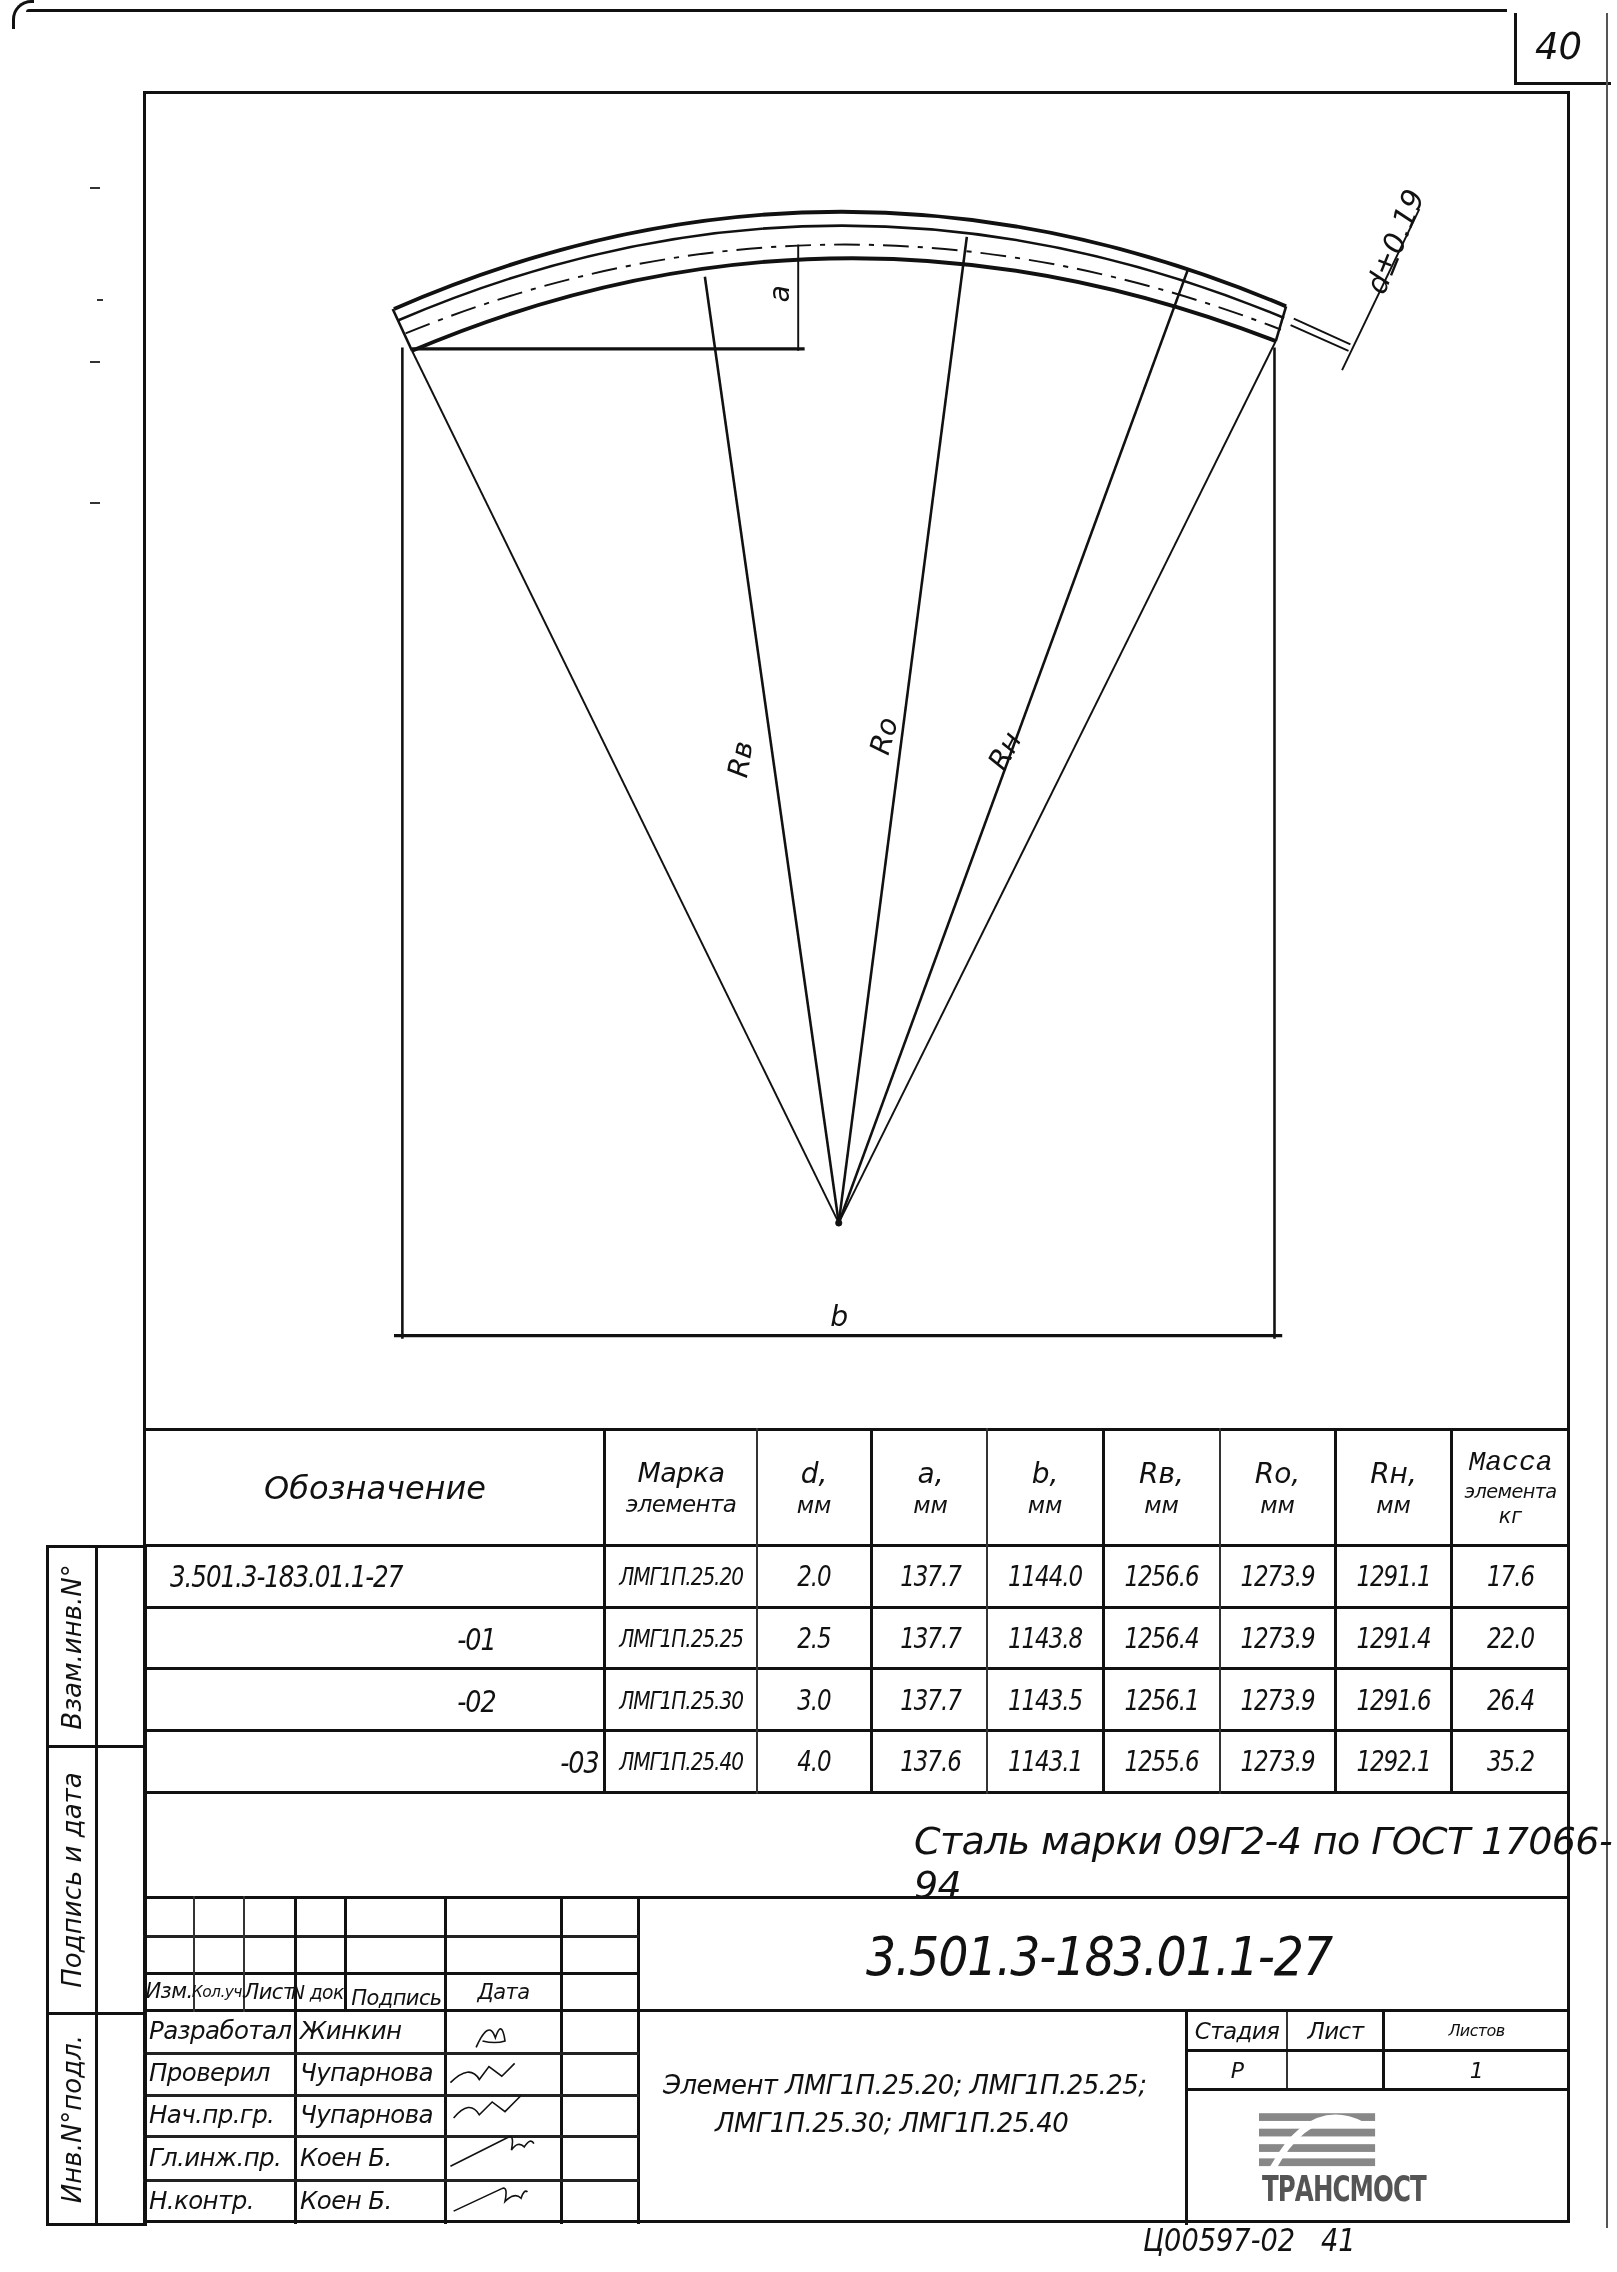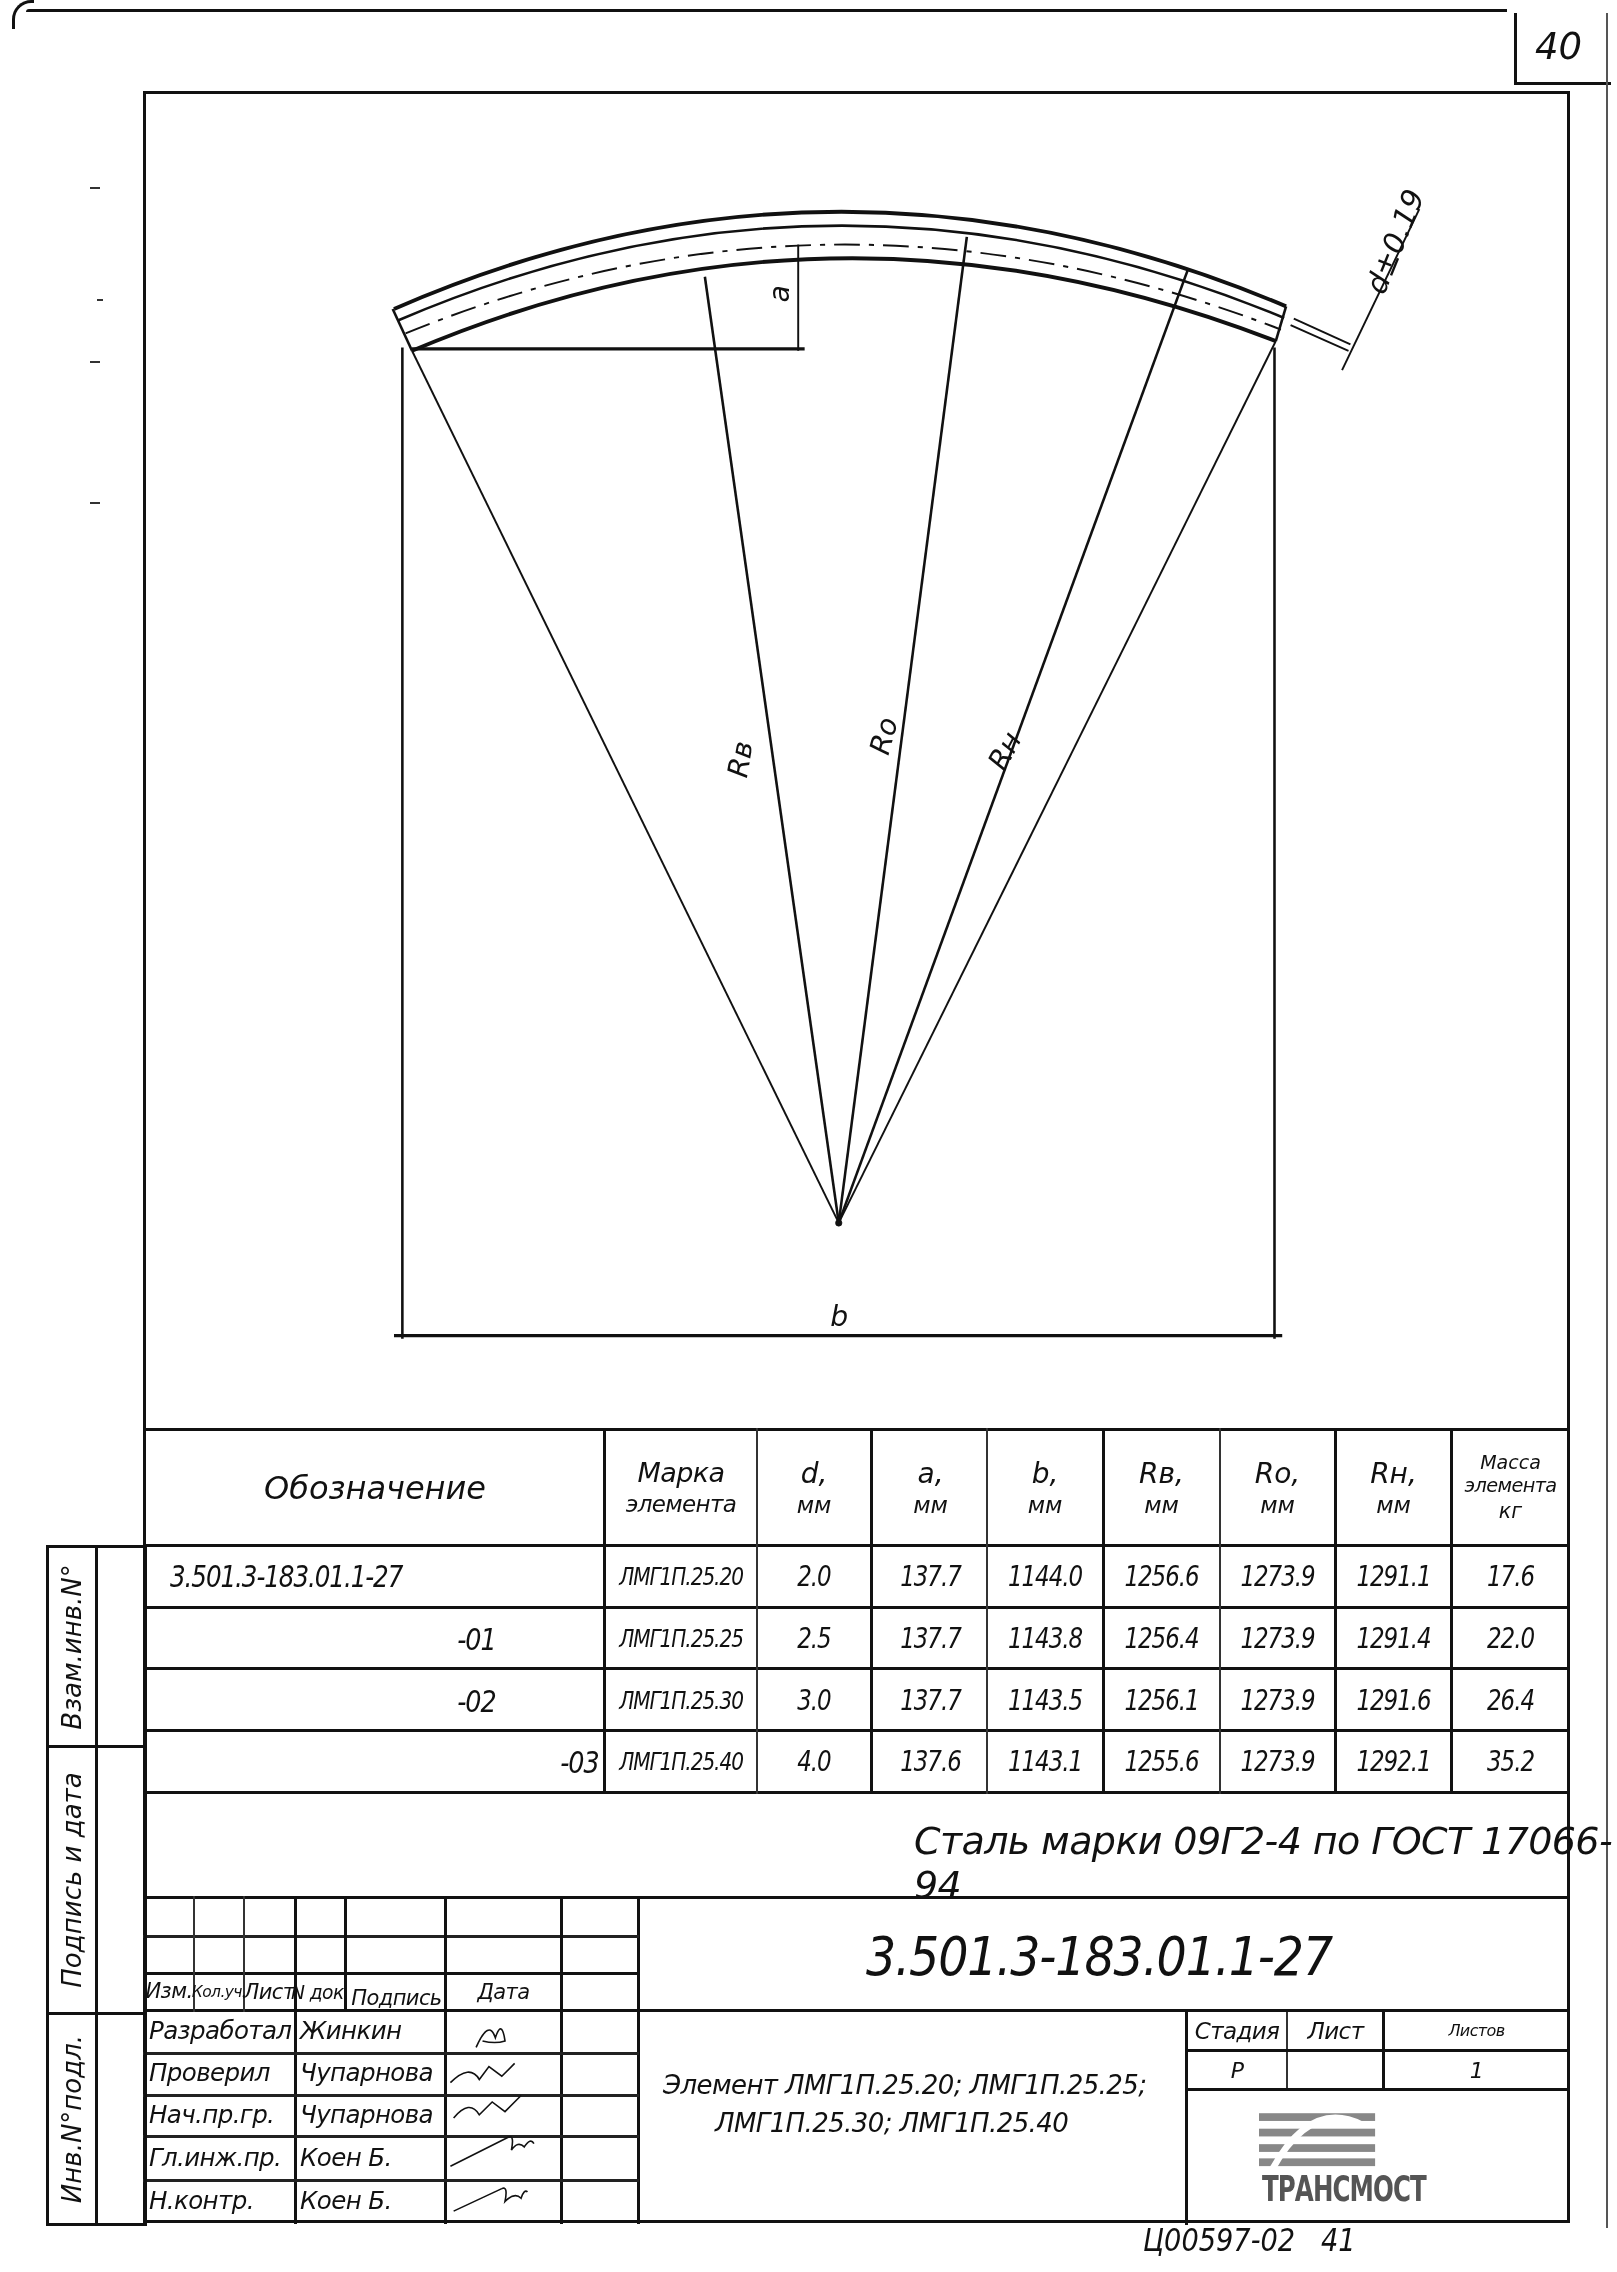--- a/index.html
+++ b/index.html
@@ -119,21 +119,21 @@
 </div>
 <div class="cell hdr2 hd" style="left:1221px;top:1431px;width:113px;height:113px;">
   <span>Ro,</span>
   <span style="font-size:23px;">мм</span>
 </div>
 <div class="cell hdr2 hd" style="left:1337px;top:1431px;width:113px;height:113px;">
   <span>Rн,</span>
   <span style="font-size:23px;">мм</span>
 </div>
 <div class="cell hdr2" style="left:1453px;top:1431px;width:115px;height:113px;font-style:italic;">
-  <span style="font-size:19px;">Масса</span>
+  <span style="font-size:28px;font-family:Liberation Mono, monospace;">Масса</span>
   <span style="font-size:19.3px;letter-spacing:-0.6px;">элемента</span>
   <span style="font-size:20.6px;font-style:italic;">кг</span>
 </div>
 
 <div class="cell" style="left:147px;top:1547px;width:456px;height:59px;justify-content:flex-start;padding-left:22.5px;">
   <span class="num" style="transform-origin:left center;font-size:30px;">3.501.3-183.01.1-27</span>
 </div>
 <div class="cell num" style="left:606px;top:1547px;width:150px;height:59px;font-size:24.5px;">ЛМГ1П.25.20</div>
 <div class="cell num" style="left:758px;top:1547px;width:112px;height:59px;">2.0</div>
 <div class="cell num" style="left:874px;top:1547px;width:113px;height:59px;">137.7</div>

